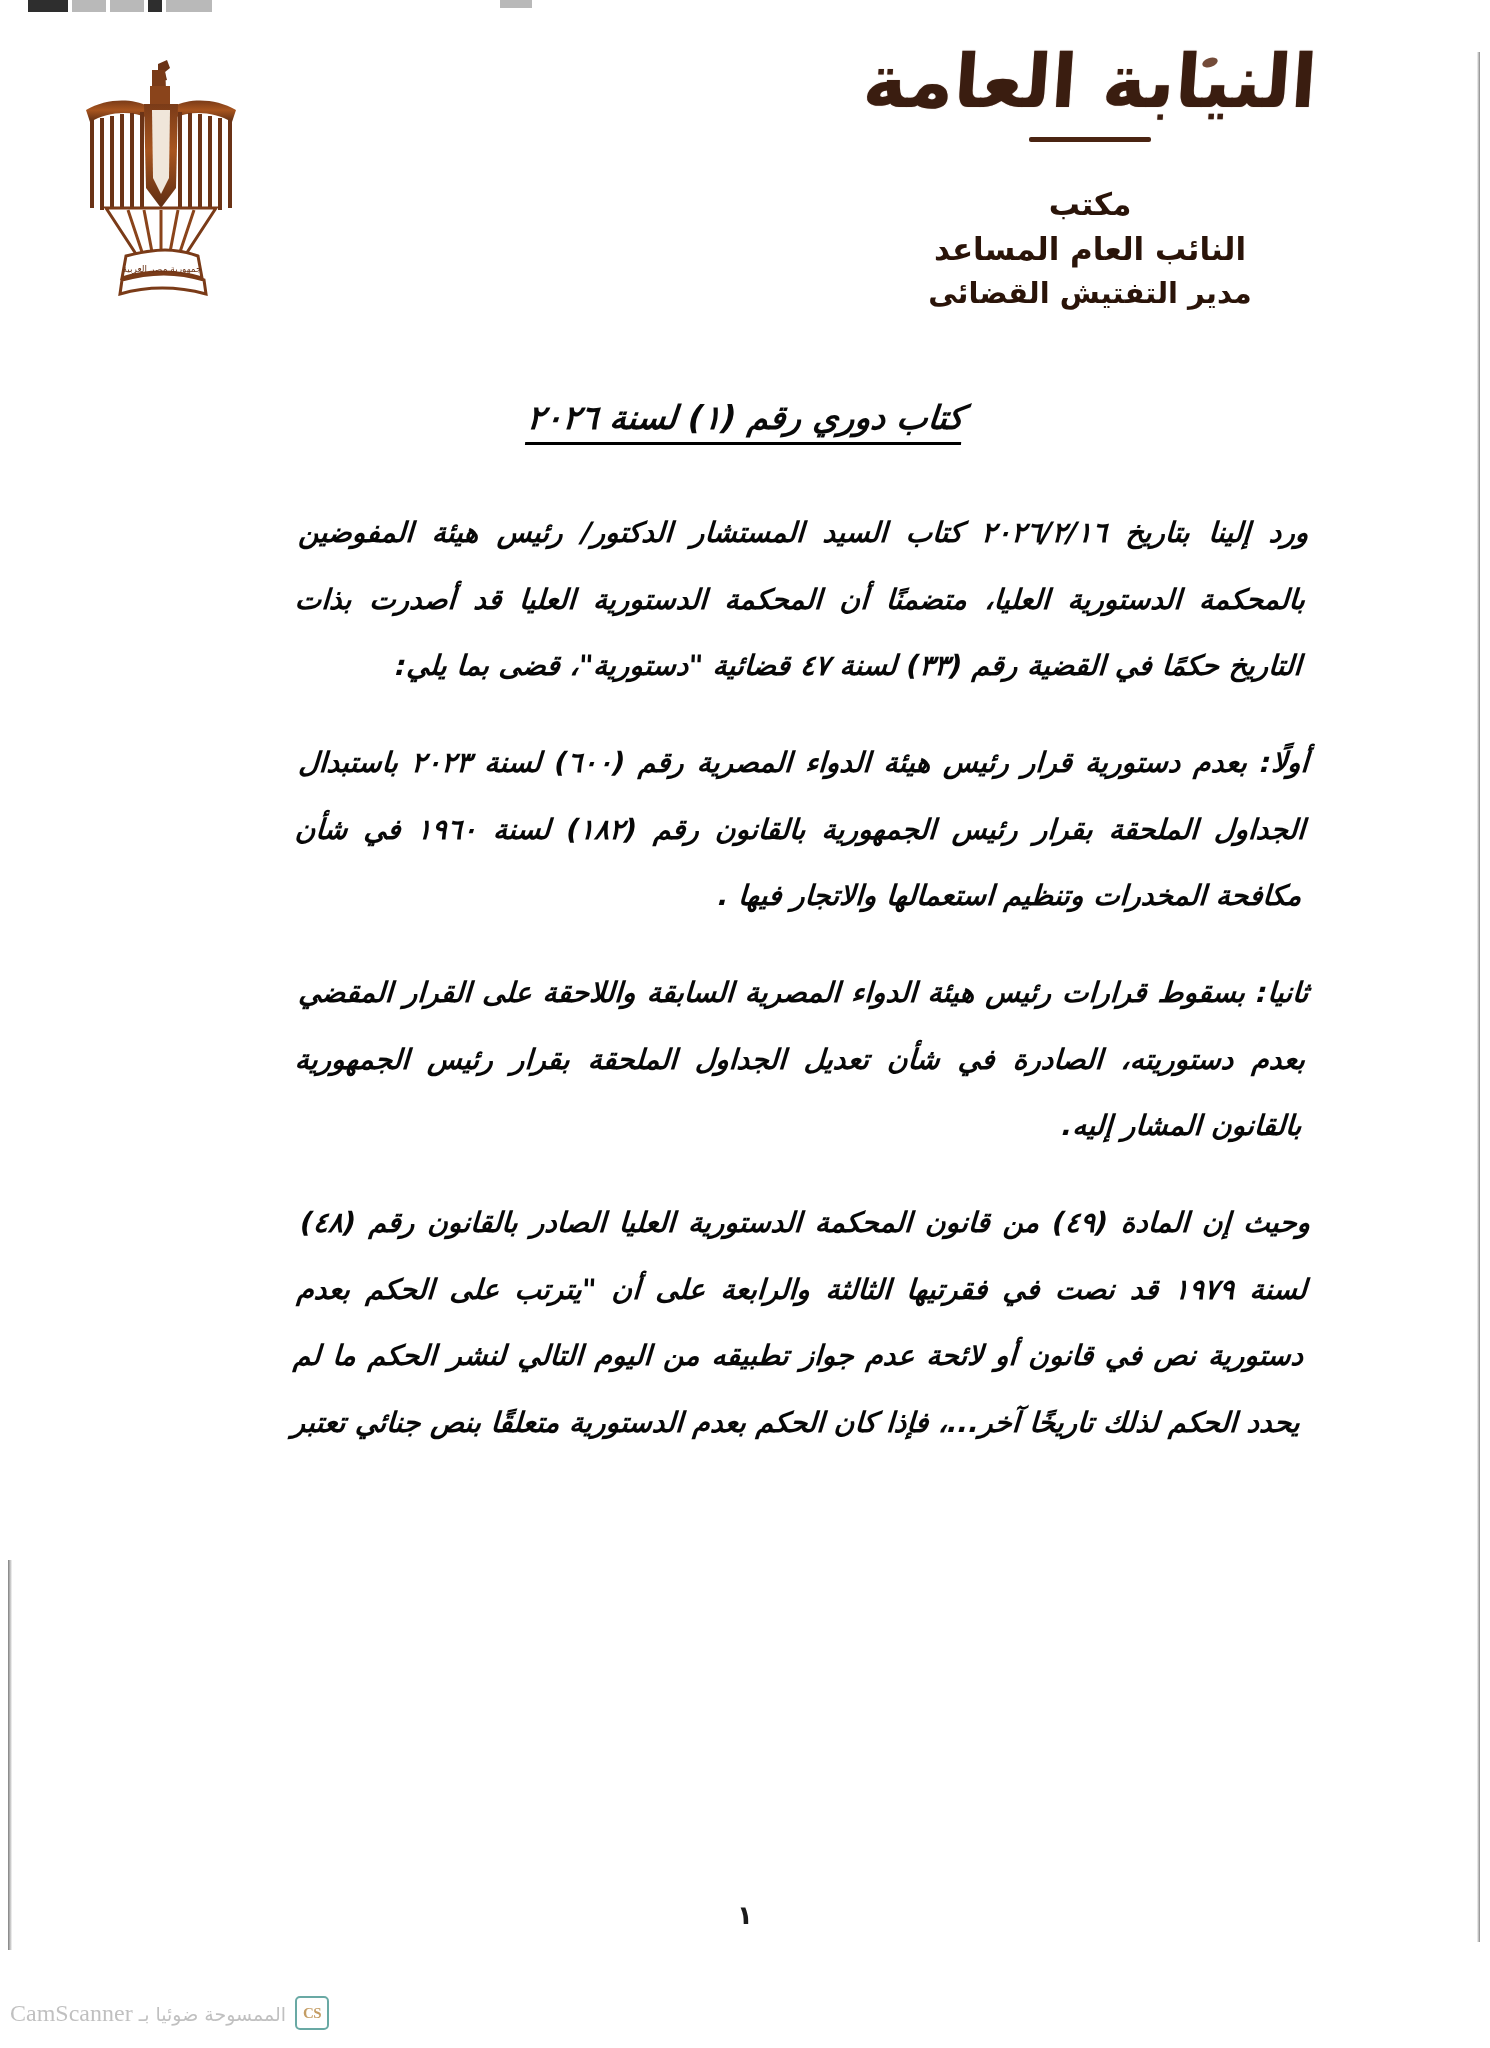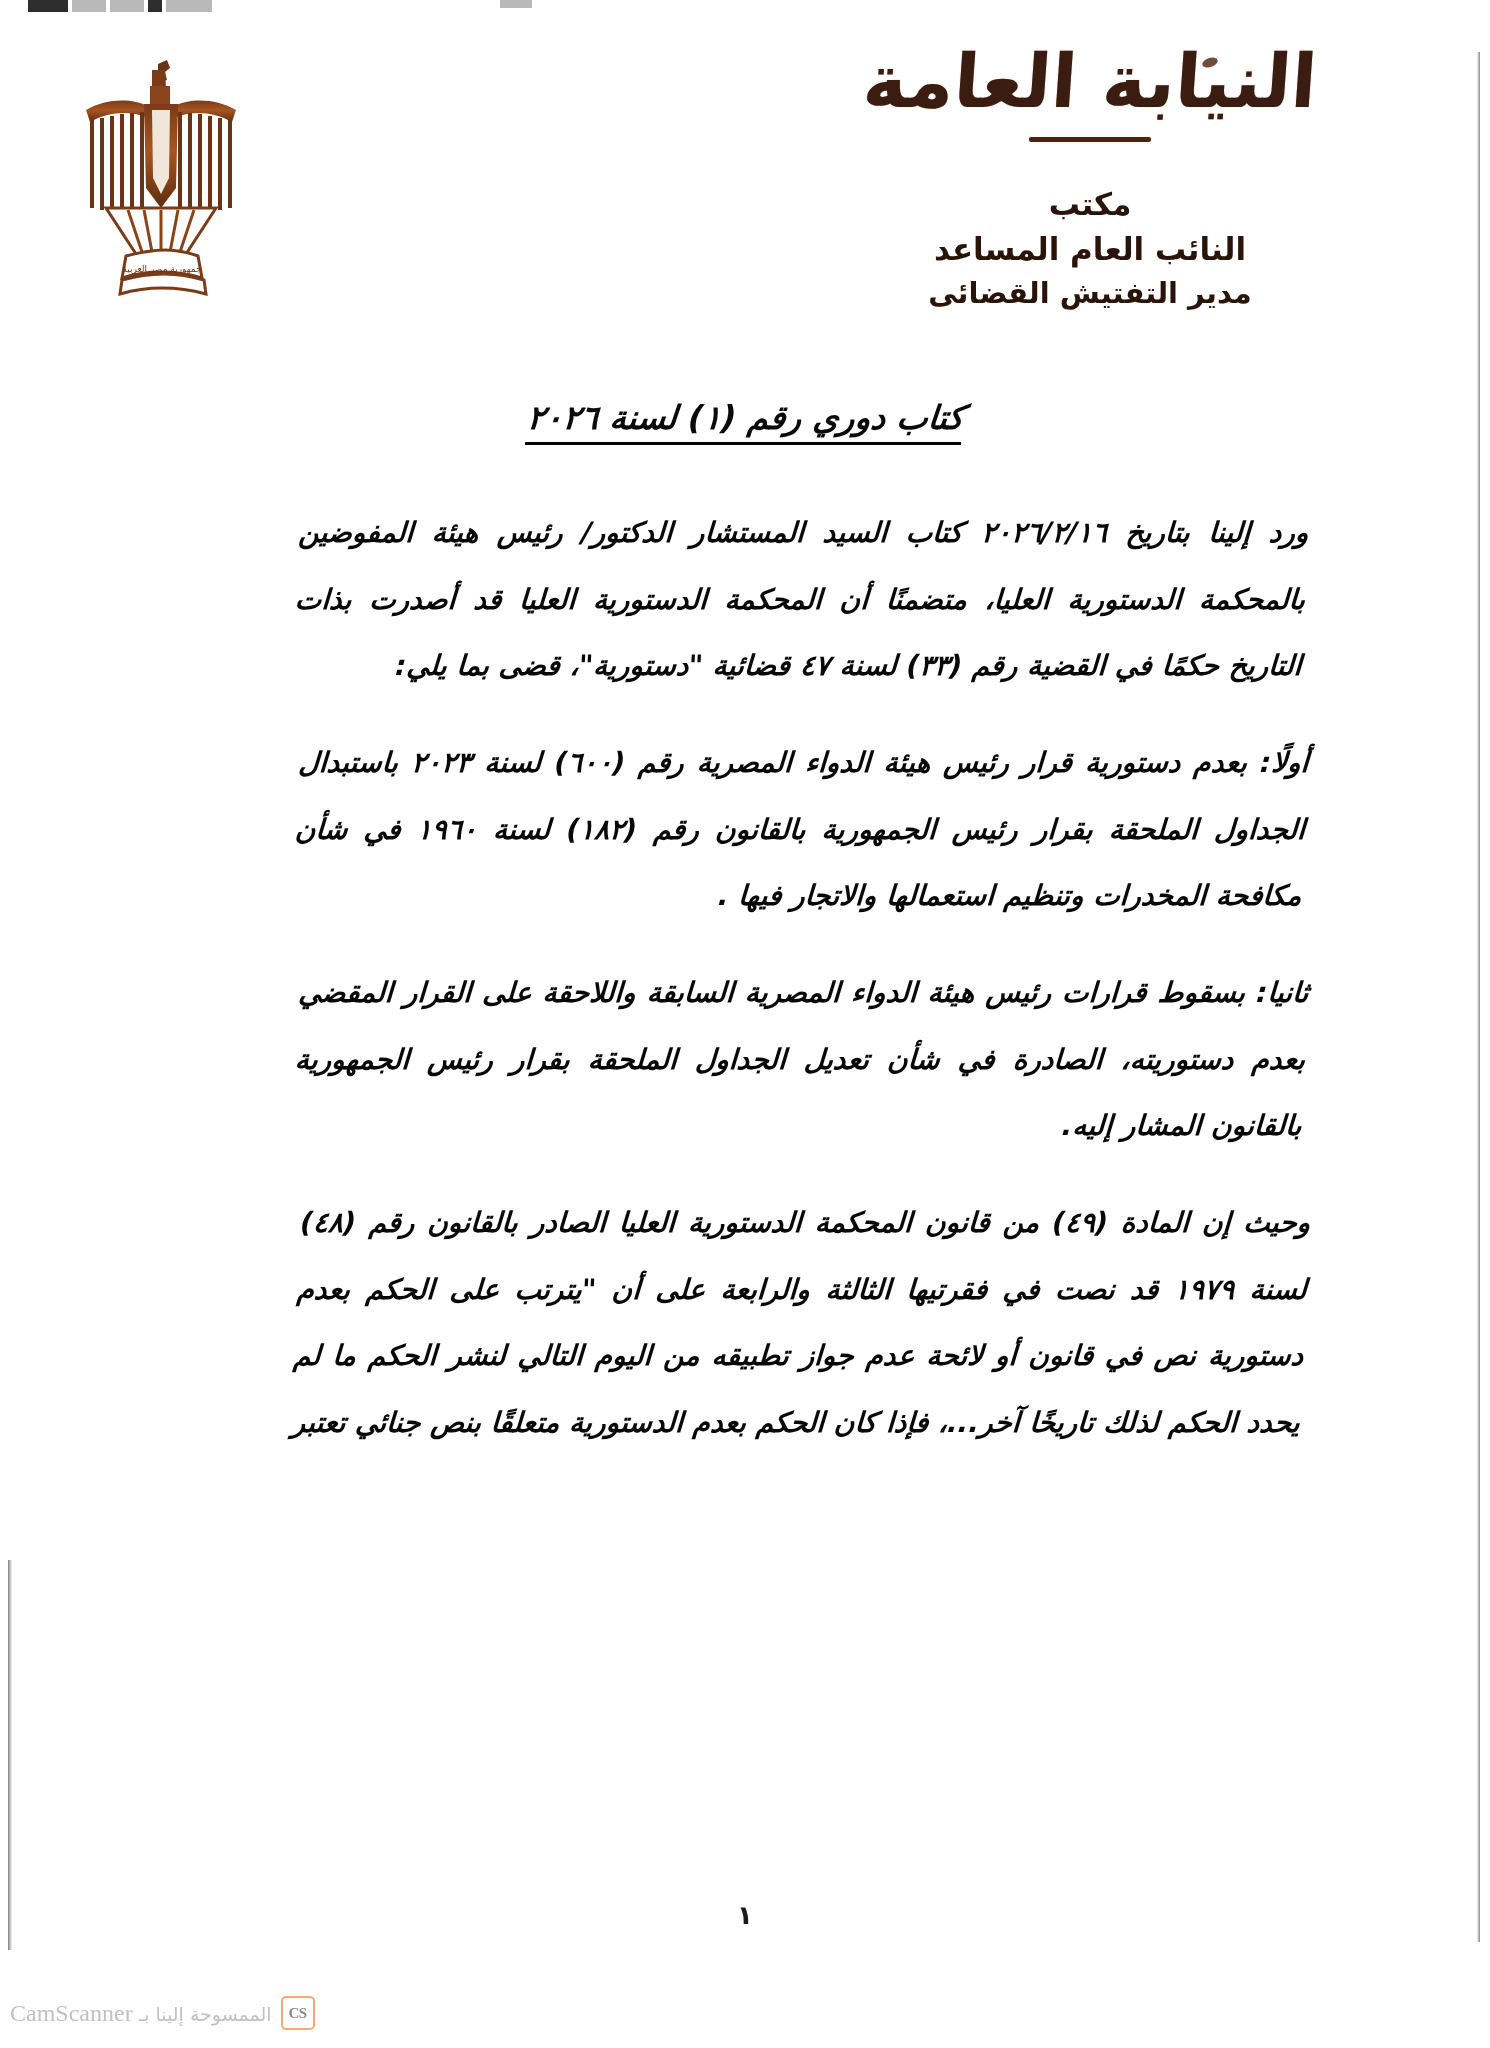--- a/index.html
+++ b/index.html
@@ -206,23 +206,23 @@
     left: 10px;
     bottom: 18px;
     display: flex;
     align-items: center;
     gap: 9px;
     opacity: .62;
   }
   .cs-badge {
     width: 30px;
     height: 30px;
-    border: 2px solid #f97316;
+    border: 2px solid #0f766e;
     border-radius: 5px;
-    color: #404040;
+    color: #a16207;
     font-family: "Liberation Serif", serif;
     font-size: 15px;
     font-weight: 700;
     display: flex;
     align-items: center;
     justify-content: center;
     letter-spacing: -0.5px;
   }
   .cs-text {
     font-family: "Liberation Serif", serif;
@@ -331,17 +331,17 @@
     <p class="para last-left">ثانيا: بسقوط قرارات رئيس هيئة الدواء المصرية السابقة واللاحقة على القرار المقضي بعدم دستوريته، الصادرة في شأن تعديل الجداول الملحقة بقرار رئيس الجمهورية بالقانون المشار إليه.</p>
     <p class="para last-left">وحيث إن المادة (٤٩) من قانون المحكمة الدستورية العليا الصادر بالقانون رقم (٤٨) لسنة ١٩٧٩ قد نصت في فقرتيها الثالثة والرابعة على أن "يترتب على الحكم بعدم دستورية نص في قانون أو لائحة عدم جواز تطبيقه من اليوم التالي لنشر الحكم ما لم يحدد الحكم لذلك تاريخًا آخر...، فإذا كان الحكم بعدم الدستورية متعلقًا بنص جنائي تعتبر</p>
   </div>
 
   <div class="page-number">١</div>
 
   <div class="camscanner">
     <div class="cs-badge">CS</div>
     <div class="cs-text">
       <span>CamScanner</span>
-      <span class="ar">الممسوحة إلينا بـ</span>
+      <span class="ar">الممسوحة ضوئيا بـ</span>
     </div>
   </div>
 
 </div>
 
 </body></html>

